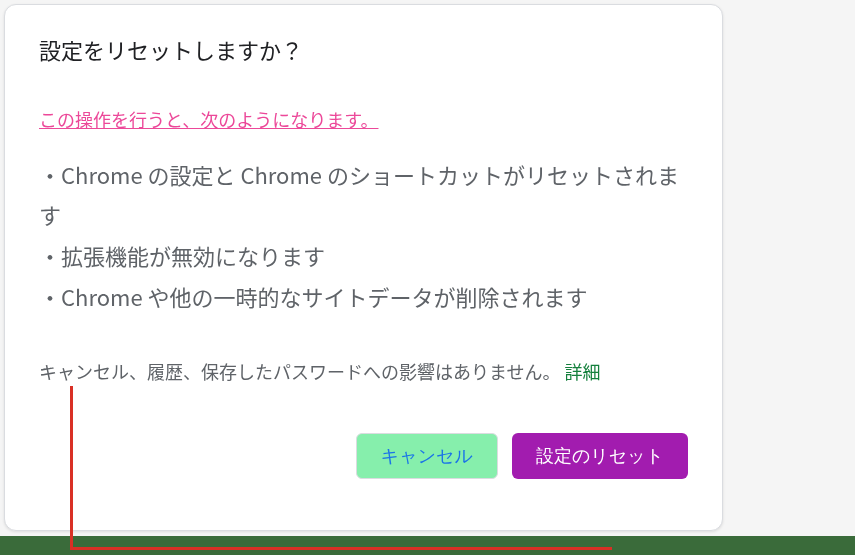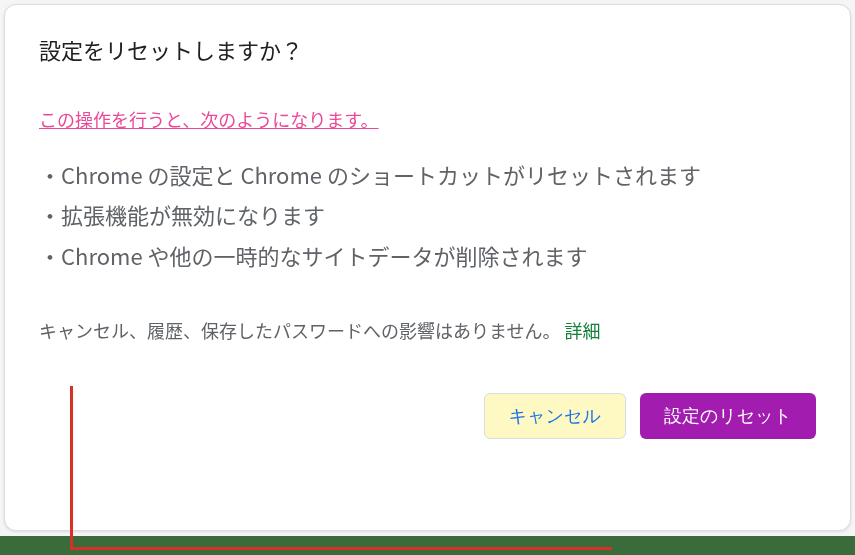--- a/index.html
+++ b/index.html
@@ -12,21 +12,21 @@
       background: #f5f5f5;
       width: 855px;
       height: 555px;
       position: relative;
     }
     .dialog {
       background: #fff;
       border: 1px solid #dadce0;
       border-radius: 12px;
       margin: 4px;
-      width: 847px;
+      width: 719px;
       height: 527px;
       box-shadow: 0 1px 3px rgba(0,0,0,0.1);
       display: flex;
       flex-direction: row;
     }
     .dialog-body {
       padding: 28px 34px 22px 34px;
       flex: 1;
     }
     .dialog-title {
@@ -67,21 +67,21 @@
       margin-top: 48px;
     }
     .btn {
       font-size: 18px;
       padding: 10px 24px;
       border-radius: 6px;
       cursor: pointer;
       border: none;
     }
     .btn-cancel {
-      background: #fef9c3;
+      background: #86efac;
       color: #1a73e8;
       border: 1px solid #dadce0;
     }
     .btn-primary {
       background: #a21caf;
       color: #fff;
     }
     .dialog-footer {
       border-top: 1px solid #e0e0e0;
       padding: 26px 34px;

